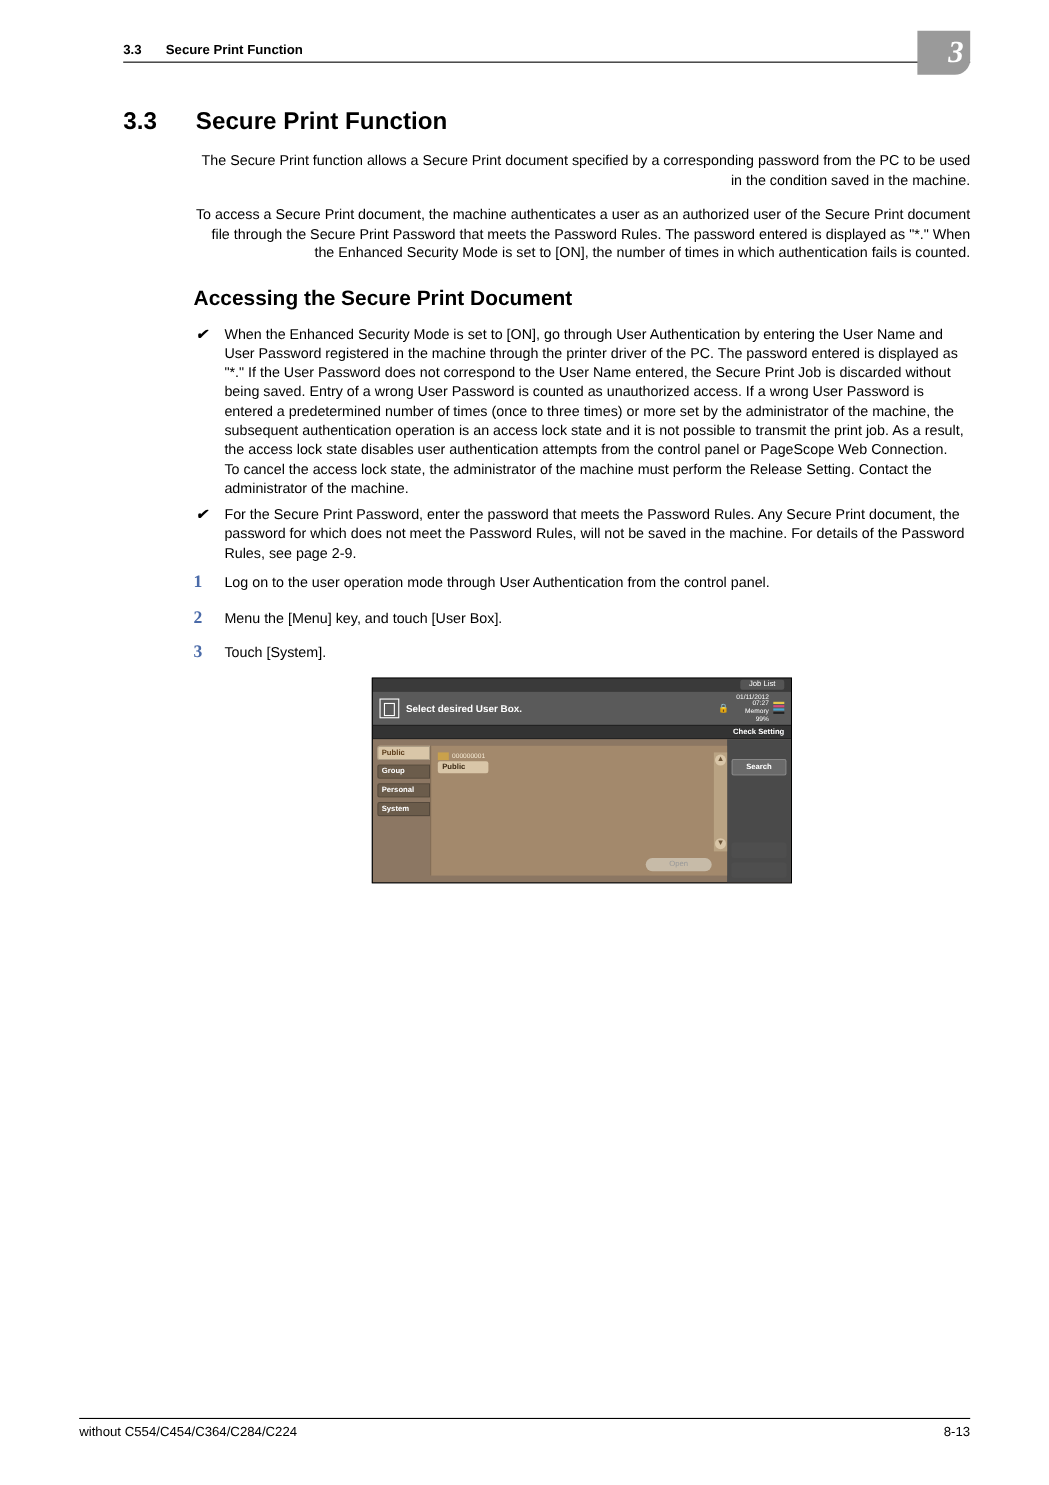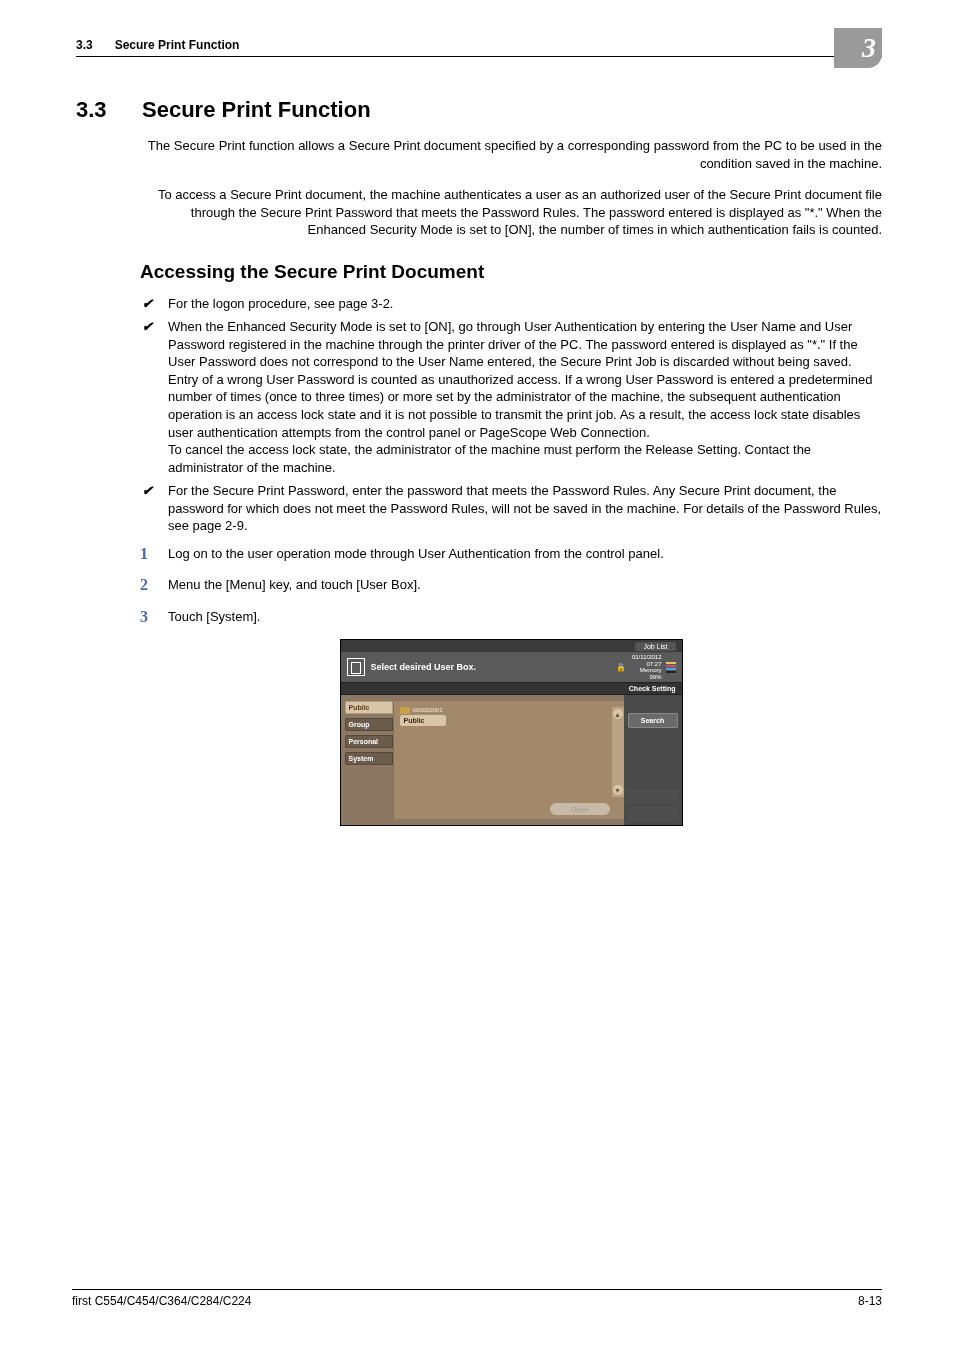--- a/index.html
+++ b/index.html
@@ -5,21 +5,21 @@
   * { box-sizing: border-box; }
   html, body { margin: 0; padding: 0; }
   body {
     width: 954px;
     height: 1350px;
     background: #fff;
     font-family: Arial, Helvetica, sans-serif;
     color: #000;
     position: relative;
   }
-  .page { padding: 38px 72px 0 76px; }
+  .page { padding: 38px 72px 0 112px; }
   .running-head {
     display: flex;
     align-items: baseline;
     font-size: 12px;
     font-weight: bold;
     border-bottom: 1px solid #000;
     padding-bottom: 4px;
   }
   .running-head .sec { margin-right: 22px; }
   .chapter-badge {
@@ -80,21 +80,21 @@
     left: 0;
     top: -2px;
     font-weight: bold;
     font-size: 16px;
     color: #4a6aa8;
     font-family: Georgia, serif;
   }
 
   
   .screen {
-    width: 343px;
+    width: 382px;
     margin: 8px auto 0 auto;
     font-family: Arial, sans-serif;
     font-size: 8px;
     color: #fff;
     border: 1px solid #000;
     background: #4a4a4a;
     position: relative;
   }
   .screen .topbar { height: 12px; background: #3a3a3a; display:flex; justify-content:flex-end; align-items:center; padding-right:6px;}
   .screen .topbar .joblist { background:#555; padding:1px 8px; border-radius:2px; font-size:7px; }
@@ -149,21 +149,20 @@
       <span>Secure Print Function</span>
     </h1>
 
     <div class="indented">
       <p class="body-text">The Secure Print function allows a Secure Print document specified by a corresponding password from the PC to be used in the condition saved in the machine.</p>
       <p class="body-text">To access a Secure Print document, the machine authenticates a user as an authorized user of the Secure Print document file through the Secure Print Password that meets the Password Rules. The password entered is displayed as "*." When the Enhanced Security Mode is set to [ON], the number of times in which authentication fails is counted.</p>
 
       <h2 class="sub-title">Accessing the Secure Print Document</h2>
 
       <ul class="checklist">
-        <li>For the logon procedure, see page 3-2.</li>
         <li style="white-space:pre-line;">When the Enhanced Security Mode is set to [ON], go through User Authentication by entering the User Name and User Password registered in the machine through the printer driver of the PC. The password entered is displayed as "*." If the User Password does not correspond to the User Name entered, the Secure Print Job is discarded without being saved. Entry of a wrong User Password is counted as unauthorized access. If a wrong User Password is entered a predetermined number of times (once to three times) or more set by the administrator of the machine, the subsequent authentication operation is an access lock state and it is not possible to transmit the print job. As a result, the access lock state disables user authentication attempts from the control panel or PageScope Web Connection.
 To cancel the access lock state, the administrator of the machine must perform the Release Setting. Contact the administrator of the machine.</li>
         <li>For the Secure Print Password, enter the password that meets the Password Rules. Any Secure Print document, the password for which does not meet the Password Rules, will not be saved in the machine. For details of the Password Rules, see page 2-9.</li>
       </ul>
 
       <ol class="numbered">
         <li><span class="step-num">1</span><span>Log on to the user operation mode through User Authentication from the control panel.</span></li>
         <li><span class="step-num">2</span><span>Menu the [Menu] key, and touch [User Box].</span></li>
         <li><span class="step-num">3</span><span>Touch [System].</span></li>
       </ol>
@@ -216,15 +215,15 @@
             <div class="right-ghost"></div>
           </div>
         </div>
       </div>
 
     </div>
   </div>
 </div>
 
 <div class="footer">
-  <span>first C554/C454/C364/C284/C224</span>
+  <span>without C554/C454/C364/C284/C224</span>
   <span>8-13</span>
 </div>
 
 </body></html>

